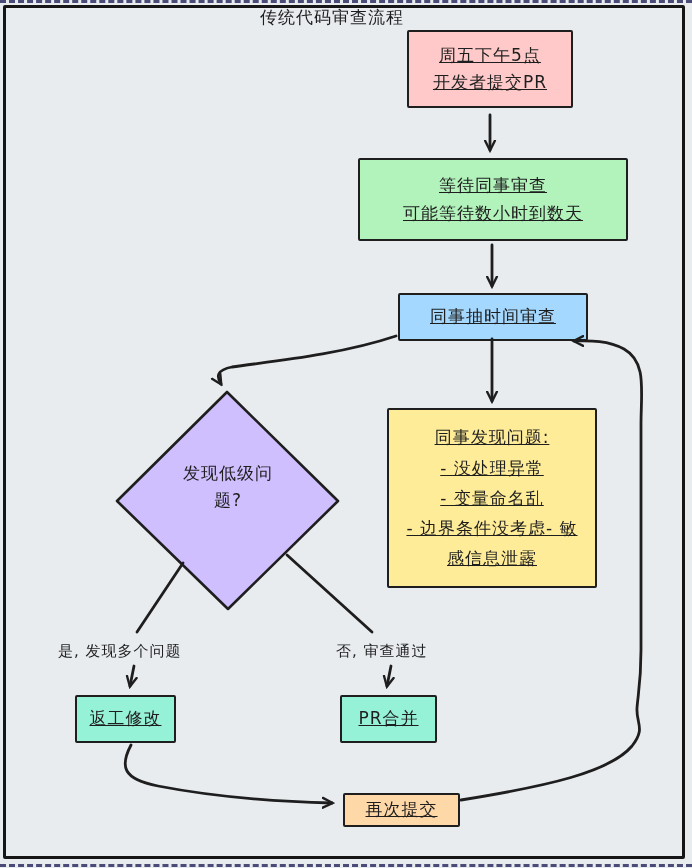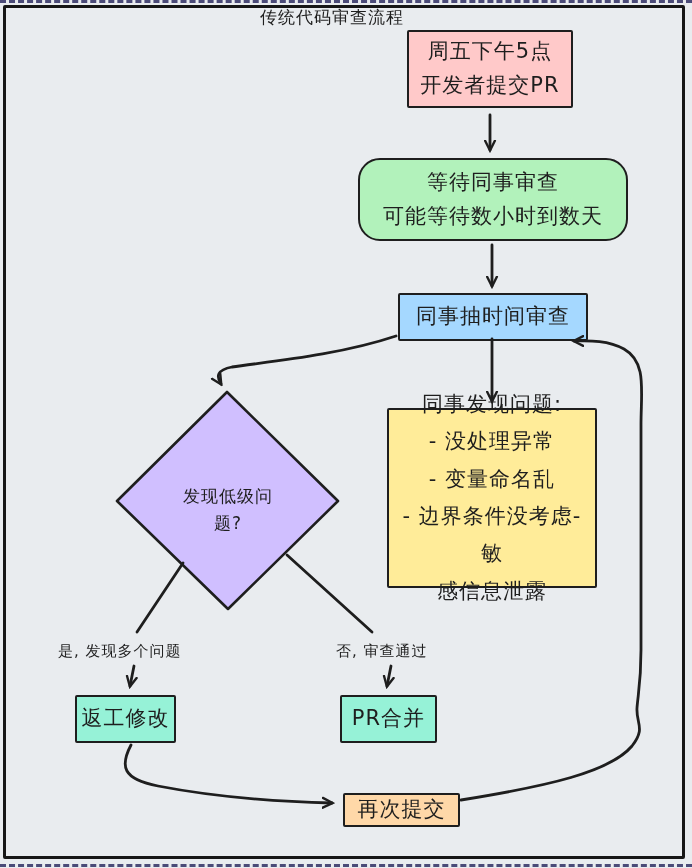--- a/index.html
+++ b/index.html
@@ -21,55 +21,55 @@
   }
   #flow-title{
     position:absolute;left:257px;top:6px;width:150px;
     text-align:center;font-size:17px;letter-spacing:1px;z-index:6;
   }
   .node{
     position:absolute;box-sizing:border-box;
     border:2.6px solid #1e1e1e;border-radius:2px;
     display:flex;align-items:center;justify-content:center;
     text-align:center;white-space:pre-line;
-    font-size:21px;line-height:1.6;letter-spacing:1px;z-index:2;
+    font-size:17px;line-height:1.6;letter-spacing:1px;z-index:2;text-decoration:underline;
   }
   #node-submit-pr   {left:407px;top:30px; width:166px;height:78px;}
   #node-wait-review {left:358px;top:158px;width:270px;height:83px;}
   #node-reviewer    {left:398px;top:293px;width:190px;height:48px;}
   #node-found-issues{left:387px;top:408px;width:210px;height:180px;line-height:1.78;}
   #node-rework      {left:75px; top:695px;width:101px;height:48px;}
   #node-pr-merge    {left:340px;top:695px;width:97px; height:48px;text-align:right;}
   #node-resubmit    {left:343px;top:793px;width:117px;height:34px;}
   .edge-label{
     position:absolute;font-size:15px;letter-spacing:1px;z-index:4;
     background:#E9ECEF;padding:0 3px;white-space:nowrap;
   }
   #edge-label-yes{left:55px;top:642px;}
   #edge-label-no{left:333px;top:642px;}
   #diamond-label{
-    position:absolute;left:168px;top:483px;width:120px;
+    position:absolute;left:168px;top:460px;width:120px;
     text-align:center;font-size:17px;line-height:1.6;letter-spacing:1px;
     white-space:pre-line;z-index:4;
   }
   #connector-layer{position:absolute;left:0;top:0;z-index:3;pointer-events:none;}
   #connector-layer path.arrow{fill:none;stroke:#1e1e1e;stroke-width:2.8;stroke-linecap:round;}
 </style>
 </head>
 <body>
 
 <div class="dash-line" id="dash-top"></div>
 <div class="dash-line" id="dash-bottom"></div>
 <div id="canvas-border"></div>
 
 <div id="flow-title">传统代码审查流程</div>
 
 <div class="node" id="node-submit-pr" style="background-color: rgb(255, 201, 201);">周五下午5点
 开发者提交PR</div>
-<div class="node" id="node-wait-review" style="background-color: rgb(178, 242, 187); border-radius: 22px;">等待同事审查
+<div class="node" id="node-wait-review" style="background-color: rgb(178, 242, 187);">等待同事审查
 可能等待数小时到数天</div>
 <div class="node" id="node-reviewer" style="background-color: rgb(165, 216, 255);">同事抽时间审查</div>
 <div class="node" id="node-found-issues" style="background-color: rgb(255, 236, 153);">同事发现问题:
 - 没处理异常
 - 变量命名乱
 - 边界条件没考虑- 敏
 感信息泄露</div>
 <div class="node" id="node-rework" style="background-color: rgb(150, 242, 215);">返工修改</div>
 <div class="node" id="node-pr-merge" style="background-color: rgb(150, 242, 215);">PR合并</div>
 <div class="node" id="node-resubmit" style="background-color: rgb(255, 216, 168);">再次提交</div>

